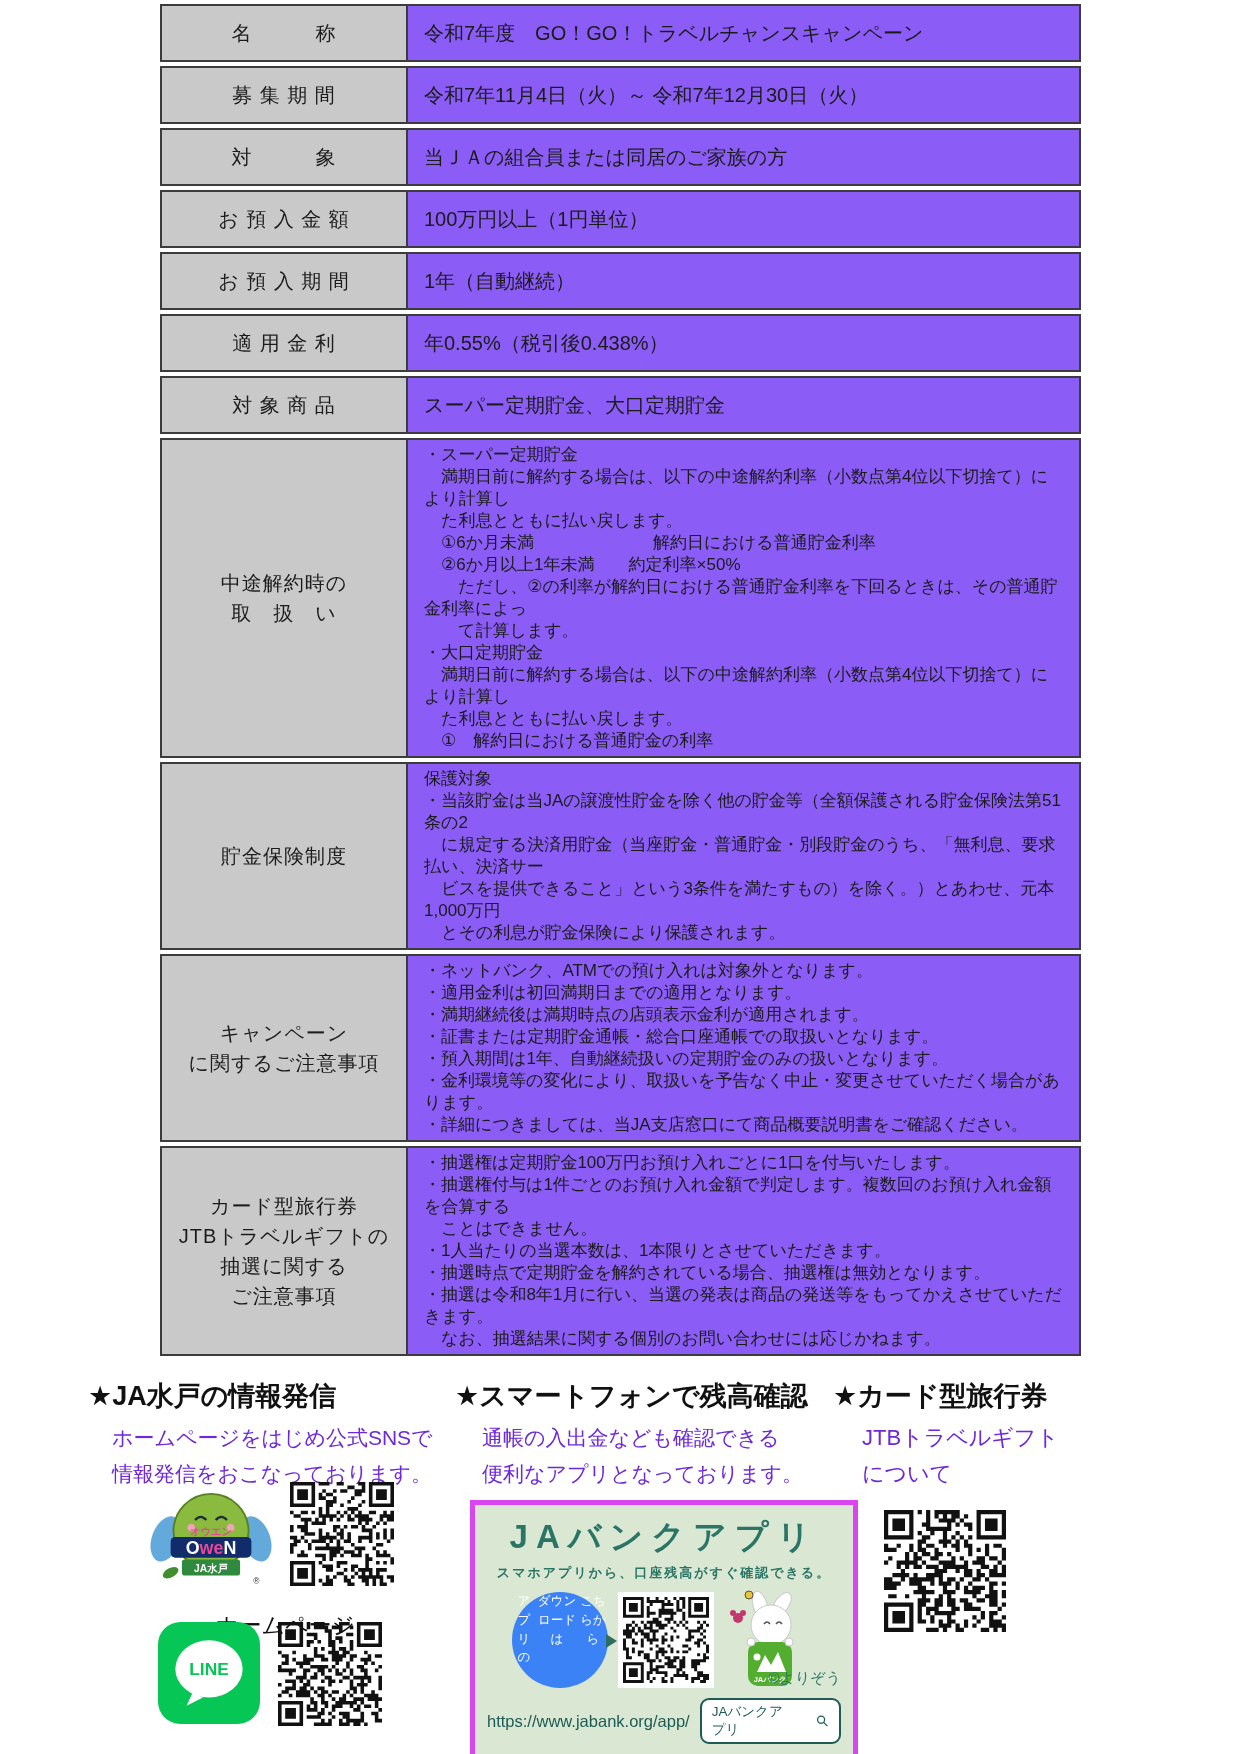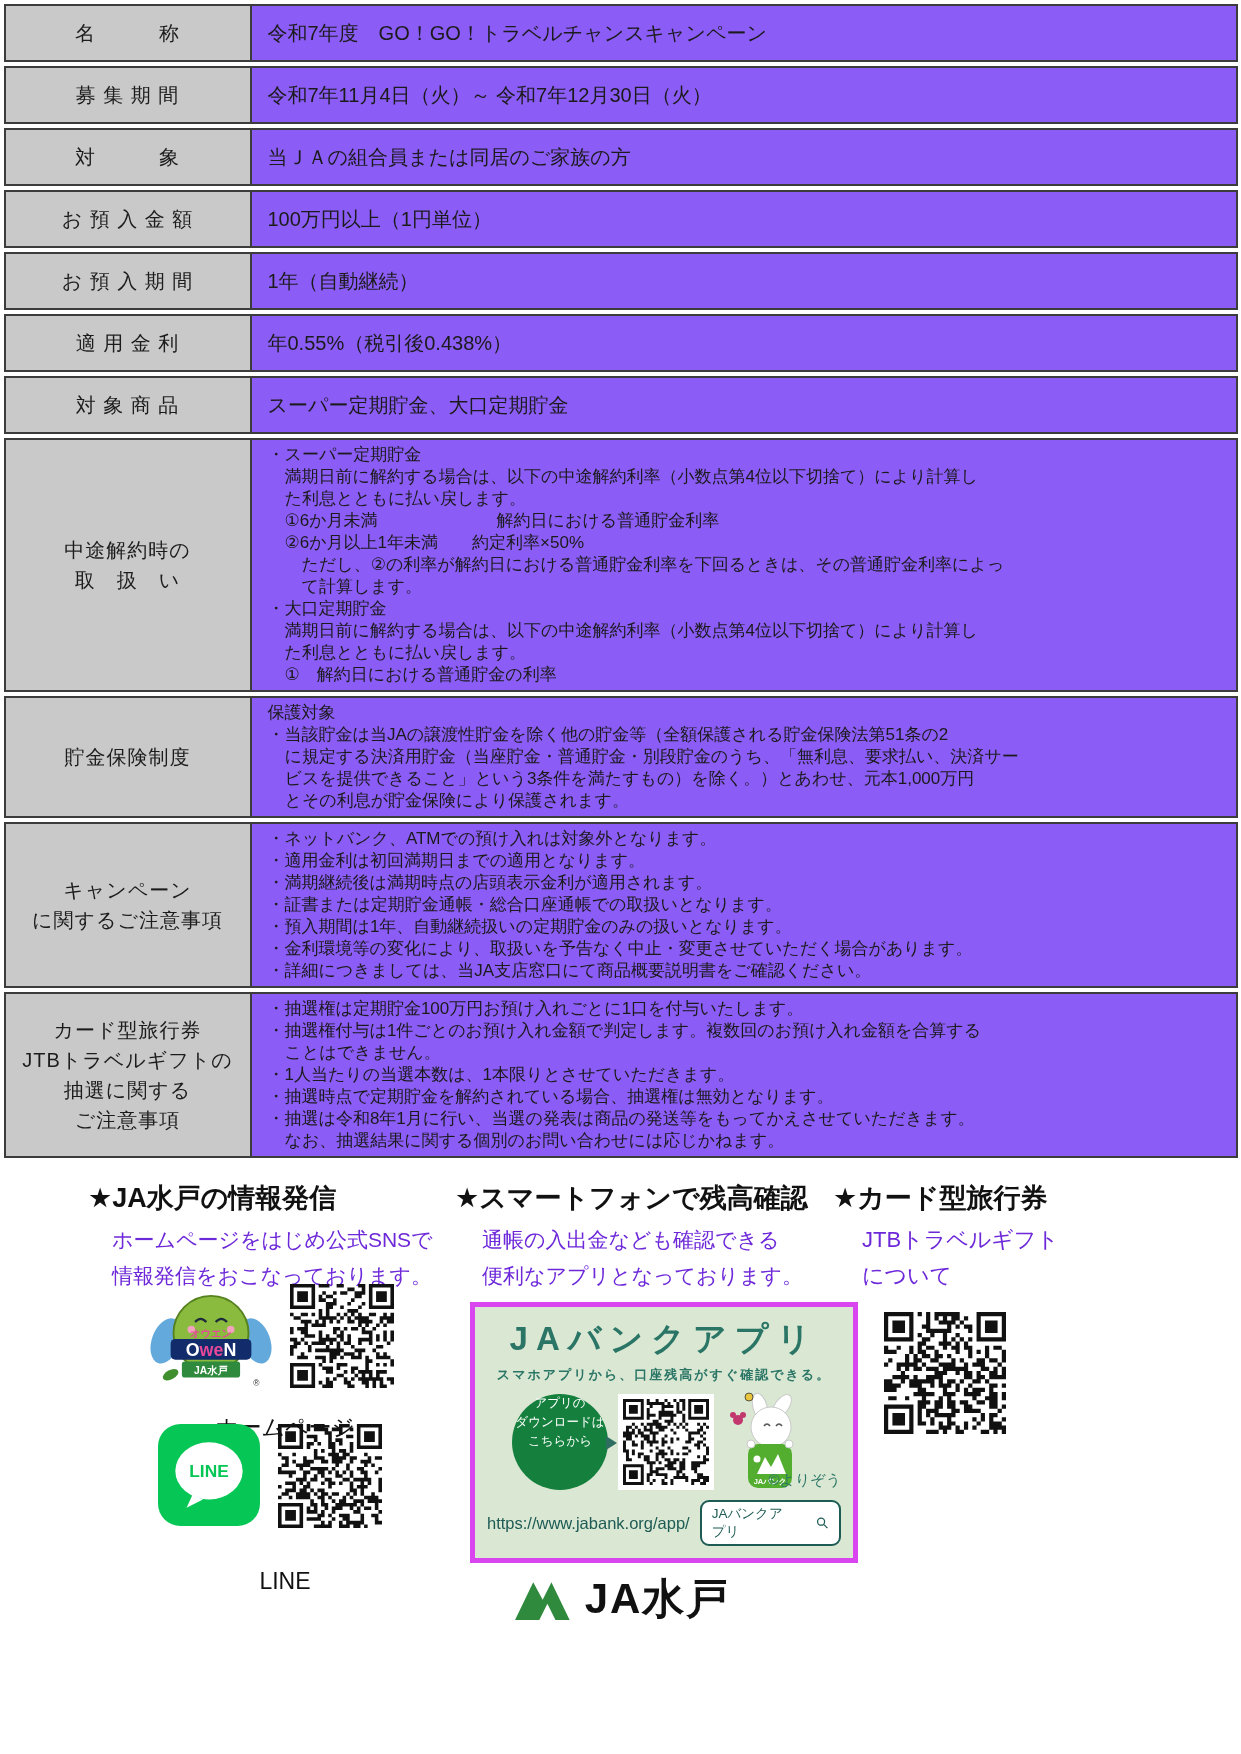--- a/index.html
+++ b/index.html
@@ -7,21 +7,21 @@
     width:1241px;height:1754px;background:#fff;position:relative;overflow:hidden;
     font-family:"Liberation Sans","DejaVu Sans",sans-serif;color:#1b1b1b;
   }
   
   .doc-title{
     text-align:center;font-size:48px;font-weight:bold;letter-spacing:4px;
     margin:26px 0 16px 0;color:#111;
   }
   
   table.summary{
-    border-collapse:separate;border-spacing:0 4px;width:1234px;margin:0 auto;
+    border-collapse:separate;border-spacing:0 4px;width:921px;margin:0 auto;
   }
   table.summary th{
     background:#c9c9c9;border:2px solid #3c3c3c;width:232px;
     font-size:20px;font-weight:normal;color:#1c1c1c;text-align:center;
     vertical-align:middle;letter-spacing:1px;padding:4px 6px;
   }
   table.summary th .lbl{line-height:30px;}
   table.summary td{
     border:2px solid #3c3c3c;border-left:none;background:#8b5cf6;
     padding:4px 14px 4px 16px;vertical-align:middle;
@@ -41,22 +41,22 @@
   .qr-l{width:122px;height:122px;}
   
   .card{
     position:absolute;width:388px;background:#d9e7d3;border:5px solid #d946ef;
     padding:10px 12px 12px 12px;box-sizing:border-box;
   }
   .card-title{color:#2a7565;font-size:33px;font-weight:bold;letter-spacing:8px;text-align:center;}
   .card-sub{color:#2a7565;font-size:13px;font-weight:bold;letter-spacing:2px;text-align:center;margin-top:4px;}
   .card-mid{display:flex;align-items:center;justify-content:center;gap:10px;margin-top:8px;position:relative;}
   .bubble{
-    width:96px;height:96px;background:#15803d;border-radius:50%;color:#fff;
-    display:flex;flex-direction:column;justify-content:flex-start;text-align:center;
+    width:96px;height:96px;background:#3b82f6;border-radius:50%;color:#fff;
+    display:flex;flex-direction:row;justify-content:space-between;text-align:center;
     font-size:12.5px;line-height:1.5;position:relative;flex:0 0 auto;
   }
   .bubble::after{
     content:'';position:absolute;right:-9px;top:42px;
     border-left:11px solid #2d6e60;border-top:7px solid transparent;border-bottom:7px solid transparent;
   }
   .qr-box{background:#fff;padding:5px;flex:0 0 auto;}
   .credit{position:absolute;right:0;bottom:2px;font-size:15px;color:#2a7565;}
   .card-bottom{display:flex;align-items:center;justify-content:center;gap:10px;margin-top:8px;}
   .card-url{font-weight:normal;color:#1d5b54;font-size:16.5px;}

